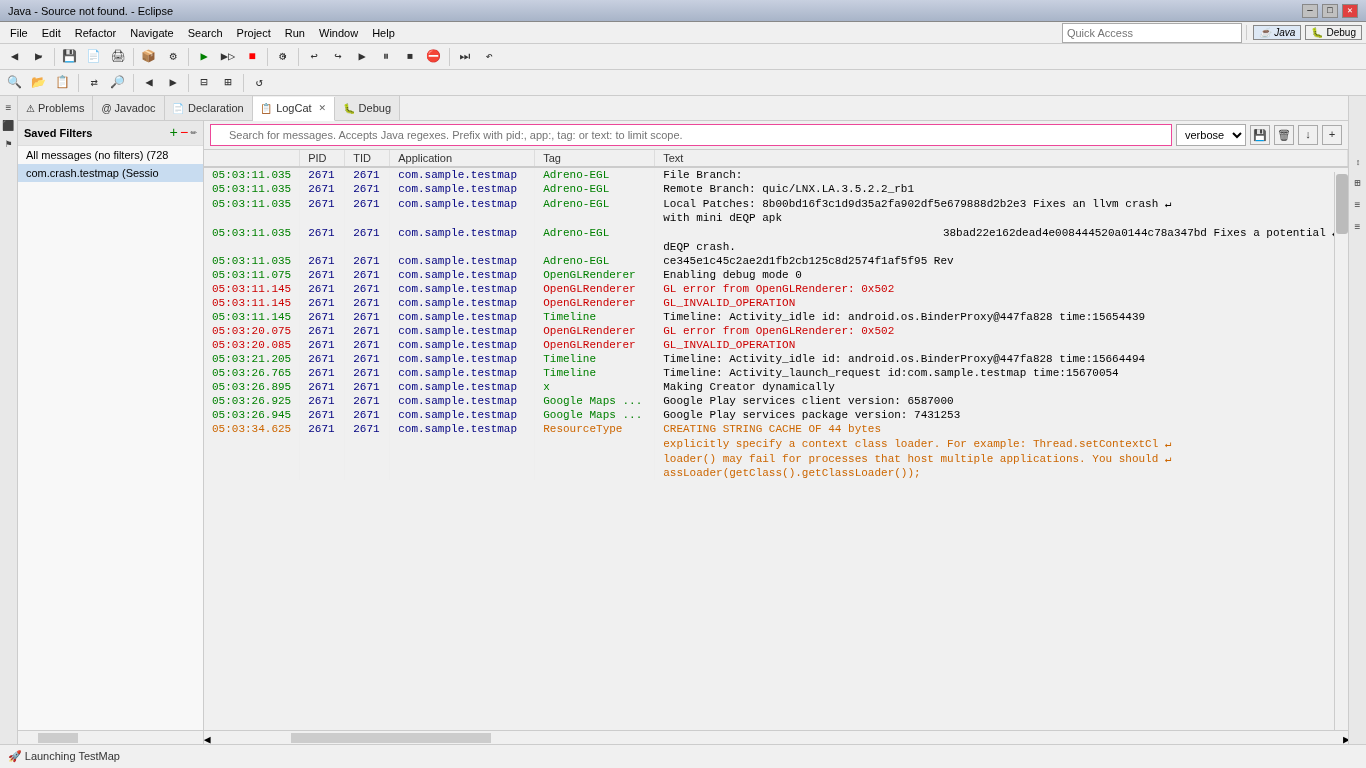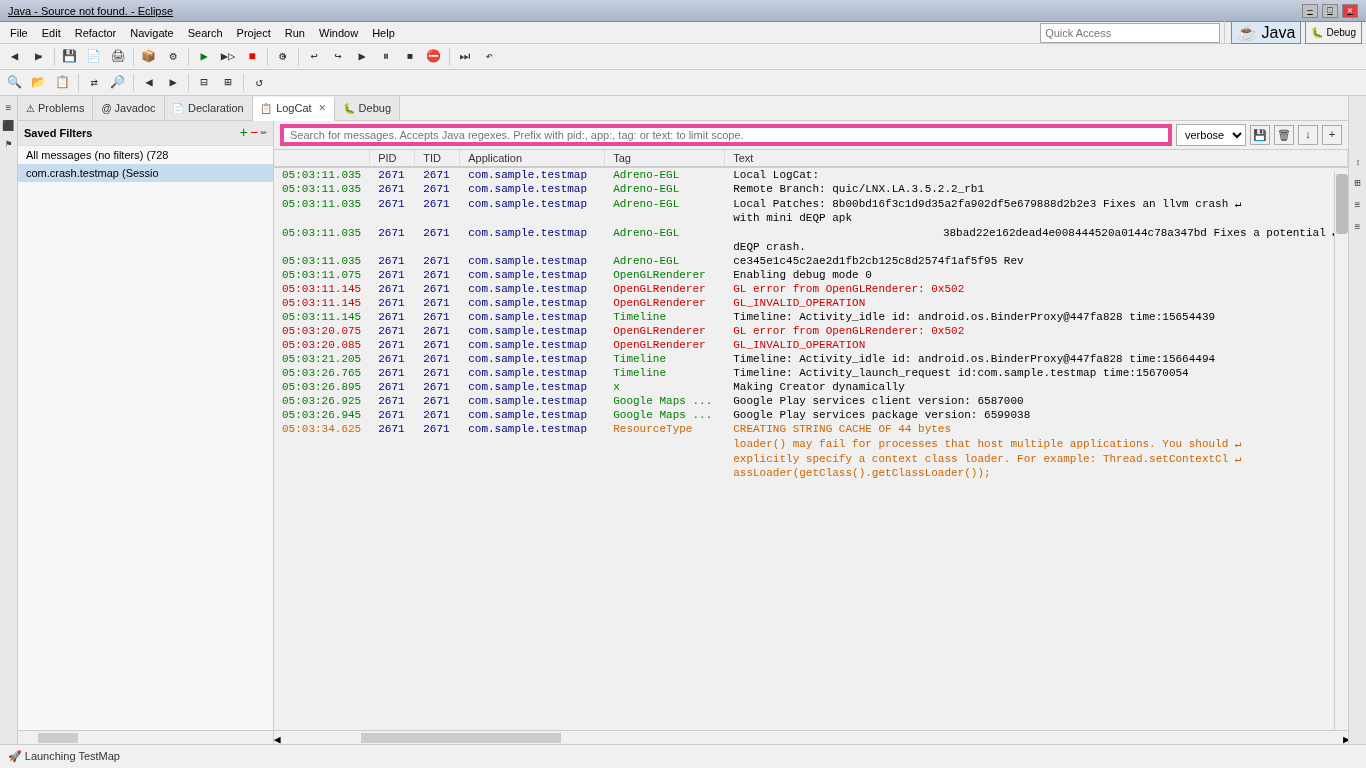--- a/index.html
+++ b/index.html
@@ -7,21 +7,20 @@
 
     
     .title-bar {
       background: linear-gradient(to bottom, #c8d0e0, #a8b4c8);
       height: 22px;
       display: flex;
       align-items: center;
       justify-content: space-between;
       padding: 0 8px;
       border-bottom: 1px solid #888;
-      text-decoration: underline;
     }
     .title-text { font-size: 11px; font-family: 'Segoe UI', sans-serif; color: #000; font-weight: normal; }
     .title-controls { display: flex; gap: 4px; }
     .title-btn {
       width: 16px; height: 14px; background: #c0c0c0; border: 1px solid #888;
       font-size: 9px; cursor: pointer; display: flex; align-items: center; justify-content: center;
       color: #000;
     }
     .title-btn.close { background: #e04040; color: white; }
 
@@ -146,22 +145,22 @@
     
     .logcat-toolbar {
       display: flex; align-items: center; gap: 4px;
       padding: 3px 6px;
       background: #f0f0f0;
       border-bottom: 1px solid #ccc;
     }
     .search-box {
       flex: 1;
       height: 22px;
-      border: 4px solid #ec4899;
-      padding: 0 6px;
+      border: 1px solid #ec4899;
+      padding: 0 18px;
       font-size: 11px;
       font-family: 'Segoe UI', sans-serif;
       color: #888;
       background: white;
     }
     .verbose-select {
       height: 22px;
       border: 1px solid #aaa;
       background: white;
       padding: 0 4px;
@@ -277,21 +276,21 @@
       overflow: hidden;
     }
 
     .tab-panels-row {
       display: flex;
       flex: 1;
       overflow: hidden;
     }
 
     .left-panel-area {
-      width: 256px;
+      width: 186px;
       display: flex;
       flex-direction: column;
       border-right: 1px solid #ccc;
       background: #f8f8f8;
     }
 
     .main-panel-area {
       flex: 1;
       display: flex;
       flex-direction: column;
@@ -324,21 +323,21 @@
     <span class="menu-item">Navigate</span>
     <span class="menu-item">Search</span>
     <span class="menu-item">Project</span>
     <span class="menu-item">Run</span>
     <span class="menu-item">Window</span>
     <span class="menu-item">Help</span>
 
     <div class="quick-access">
       <input class="quick-access-input" type="text" placeholder="Quick Access" style="">
       <div style="display:flex;gap:4px;border-left:1px solid #ccc;padding-left:6px;">
-        <span style="font-size:16px;border:1px solid #888;padding:1px 5px;background:#dde8f5;cursor:pointer;font-family:'Segoe UI',sans-serif;display:flex;align-items:center;gap:2px;">☕ Java</span>
+        <span style="font-size:10px;border:1px solid #888;padding:1px 5px;background:#dde8f5;cursor:pointer;font-family:'Segoe UI',sans-serif;display:flex;align-items:center;gap:2px;font-style:italic;">☕ Java</span>
         <span style="font-size:10px;border:1px solid #888;padding:1px 5px;background:#f0f0f0;cursor:pointer;font-family:'Segoe UI',sans-serif;display:flex;align-items:center;gap:2px;">🐛 Debug</span>
       </div>
     </div>
   </div>
 
   <div class="toolbar">
     <div class="tb-btn">◀<span class="tb-dropdown">▾</span></div>
     <div class="tb-btn">▶<span class="tb-dropdown">▾</span></div>
     <div class="tb-sep"></div>
     <div class="tb-btn">💾</div>
@@ -466,21 +465,21 @@
                   <th>Text</th>
                 </tr>
               </thead>
               <tbody id="log-tbody">
               <tr>
       <td style="color:#008000;">05:03:11.035</td>
       <td style="color:#000080;">2671</td>
       <td style="color:#000080;">2671</td>
       <td style="color:#000080;">com.sample.testmap</td>
       <td style="color:#008000;">Adreno-EGL</td>
-      <td style="color:#000;max-width:520px;overflow:hidden;text-overflow:ellipsis;">Local LogCat:</td>
+      <td style="color:#000;max-width:520px;overflow:hidden;text-overflow:ellipsis;">File Branch:</td>
     </tr>
                   <tr>
       <td style="color:#008000;">05:03:11.035</td>
       <td style="color:#000080;">2671</td>
       <td style="color:#000080;">2671</td>
       <td style="color:#000080;">com.sample.testmap</td>
       <td style="color:#008000;">Adreno-EGL</td>
       <td style="color:#000;max-width:520px;overflow:hidden;text-overflow:ellipsis;">Remote Branch: quic/LNX.LA.3.5.2.2_rb1</td>
     </tr>
                   <tr>
@@ -602,45 +601,45 @@
       <td style="color:#000080;">com.sample.testmap</td>
       <td style="color:#008000;">Google Maps ...</td>
       <td style="color:#000;max-width:520px;overflow:hidden;text-overflow:ellipsis;">Google Play services client version: 6587000</td>
     </tr>
                   <tr>
       <td style="color:#008000;">05:03:26.945</td>
       <td style="color:#000080;">2671</td>
       <td style="color:#000080;">2671</td>
       <td style="color:#000080;">com.sample.testmap</td>
       <td style="color:#008000;">Google Maps ...</td>
-      <td style="color:#000;max-width:520px;overflow:hidden;text-overflow:ellipsis;">Google Play services package version: 6599038</td>
+      <td style="color:#000;max-width:520px;overflow:hidden;text-overflow:ellipsis;">Google Play services package version: 7431253</td>
     </tr>
                   <tr>
       <td style="color:#cc6600;">05:03:34.625</td>
       <td style="color:#000080;">2671</td>
       <td style="color:#000080;">2671</td>
       <td style="color:#000080;">com.sample.testmap</td>
       <td style="color:#cc6600;">ResourceType</td>
       <td style="color:#cc6600;max-width:520px;overflow:hidden;text-overflow:ellipsis;">CREATING STRING CACHE OF 44 bytes</td>
     </tr>
                   <tr>
       <td style="color:#008000;"></td>
       <td style="color:#000080;"></td>
       <td style="color:#000080;"></td>
       <td style="color:#000080;"></td>
       <td style="color:#cc6600;"></td>
+      <td style="color:#cc6600;max-width:520px;overflow:hidden;text-overflow:ellipsis;">explicitly specify a context class loader. For example: Thread.setContextCl ↵</td>
+    </tr>
+                  <tr>
+      <td style="color:#008000;"></td>
+      <td style="color:#000080;"></td>
+      <td style="color:#000080;"></td>
+      <td style="color:#000080;"></td>
+      <td style="color:#cc6600;"></td>
       <td style="color:#cc6600;max-width:520px;overflow:hidden;text-overflow:ellipsis;">loader() may fail for processes that host multiple applications. You should ↵</td>
-    </tr>
-                  <tr>
-      <td style="color:#008000;"></td>
-      <td style="color:#000080;"></td>
-      <td style="color:#000080;"></td>
-      <td style="color:#000080;"></td>
-      <td style="color:#cc6600;"></td>
-      <td style="color:#cc6600;max-width:520px;overflow:hidden;text-overflow:ellipsis;">explicitly specify a context class loader. For example: Thread.setContextCl ↵</td>
     </tr>
                   <tr>
       <td style="color:#008000;"></td>
       <td style="color:#000080;"></td>
       <td style="color:#000080;"></td>
       <td style="color:#000080;"></td>
       <td style="color:#cc6600;"></td>
       <td style="color:#cc6600;max-width:520px;overflow:hidden;text-overflow:ellipsis;">assLoader(getClass().getClassLoader());</td>
     </tr>
                 </tbody>

